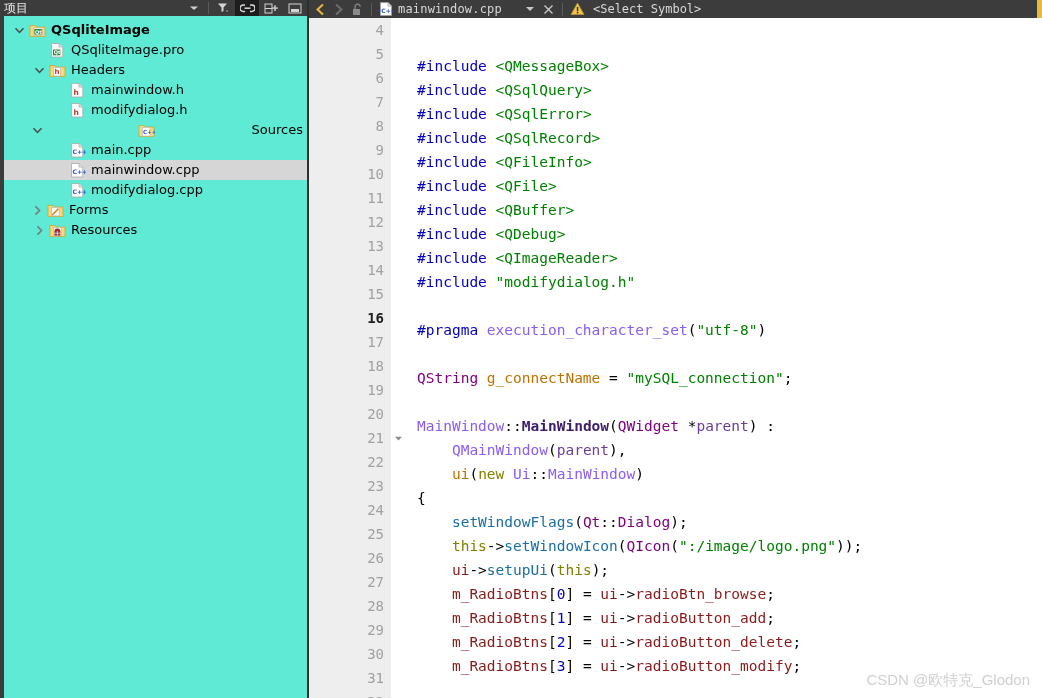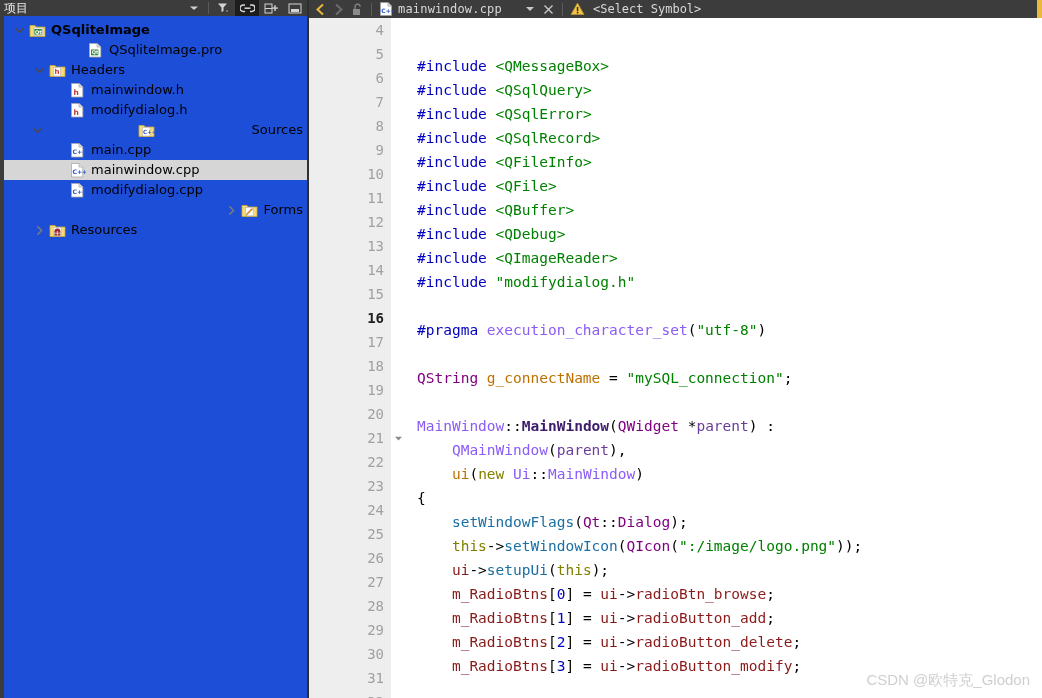--- a/index.html
+++ b/index.html
@@ -41,21 +41,21 @@
     width: 24px; height: 16px;
     display: flex; align-items: center; justify-content: center;
     position: relative;
   }
   .tb-btn.active { background: #1d1d1d; }
   .tb-sep { width: 1px; height: 12px; background: #5a5a5a; margin: 0 2px; }
   .tb-ico { display: block; }
 
   #tree {
     flex: 1;
-    background: #1d4ed8;
+    background: #5eead4;
     padding-top: 4px;
     overflow: hidden;
     position: relative;
     margin-left: 4px;
   }
   .row {
     height: 20px; display: flex; align-items: center;
     font-size: 13px; color: #000000;
     font-family: "DejaVu Sans", sans-serif;
     white-space: nowrap; cursor: default;
@@ -220,21 +220,21 @@
           <span class="ico">
             <svg width="17" height="17" viewBox="0 0 17 17">
               <path d="M1 3.5 H6 L7.3 5 H16 V14.5 H1 Z" fill="#f5d97a" stroke="#c9a836" stroke-width="0.8"></path>
               <rect x="4.5" y="6" width="9" height="7.5" fill="#ffffff" stroke="#b9b9b9" stroke-width="0.7"></rect>
               <rect x="5.3" y="7" width="7.4" height="5.6" fill="#2e8b3c"></rect>
               <text x="6.1" y="11.5" font-family="DejaVu Sans, sans-serif" font-size="5" font-weight="bold" fill="#ffffff">Qt</text>
             </svg>
           </span>
           <span class="lbl">QSqliteImage</span>
         </div>
-        <div class="row" style="padding-left: 26px; margin-left: 38px;">
+        <div class="row" style="padding-left: 26px;">
           <span class="arrow blank"></span>
           <span class="ico">
             <svg width="17" height="17" viewBox="0 0 17 17">
               <path d="M2.5 1.5 H10 L13.8 5 V15 H2.5 Z" fill="#ffffff" stroke="#a9a9a9" stroke-width="0.8"></path>
               <path d="M10 1.5 V5 H13.8" fill="#e4e4e4" stroke="#a9a9a9" stroke-width="0.8"></path>
               <rect x="4" y="7.5" width="7.4" height="5.8" fill="#2e8b3c"></rect>
               <text x="4.8" y="12.2" font-family="DejaVu Sans, sans-serif" font-size="5" font-weight="bold" fill="#ffffff">Qt</text>
             </svg>
           </span>
           <span class="lbl">QSqliteImage.pro</span>
@@ -317,21 +317,21 @@
           <span class="arrow blank"></span>
           <span class="ico">
             <svg width="17" height="17" viewBox="0 0 17 17">
               <path d="M2.5 1.5 H10 L13.8 5 V15 H2.5 Z" fill="#ffffff" stroke="#a9a9a9" stroke-width="0.8"></path>
               <path d="M10 1.5 V5 H13.8" fill="#e4e4e4" stroke="#a9a9a9" stroke-width="0.8"></path>
               <text x="3.4" y="12.4" font-family="DejaVu Sans, sans-serif" font-size="6.2" font-weight="bold" fill="#2a55c8">C++</text>
             </svg>
           </span>
           <span class="lbl">modifydialog.cpp</span>
         </div>
-        <div class="row" style="padding-left: 18px; justify-content: flex-end;">
+        <div class="row" style="padding-left: 24px;">
           <span class="arrow">
             <svg width="11" height="11" viewBox="0 0 11 11">
               <path d="M3.4 1.4 L7.6 5.5 L3.4 9.6" fill="none" stroke="#7a7a7a" stroke-width="1.5"></path>
             </svg>
           </span>
           <span class="ico">
             <svg width="17" height="17" viewBox="0 0 17 17">
               <path d="M1 3.5 H6 L7.3 5 H16 V14.5 H1 Z" fill="#f5d97a" stroke="#c9a836" stroke-width="0.8"></path>
               <rect x="4.6" y="5.6" width="7.6" height="8.2" fill="#ffffff" stroke="#bcbcbc" stroke-width="0.7"></rect>
               <path d="M5.4 12.8 L11.4 6.6" stroke="#d98b2b" stroke-width="1.6"></path>

